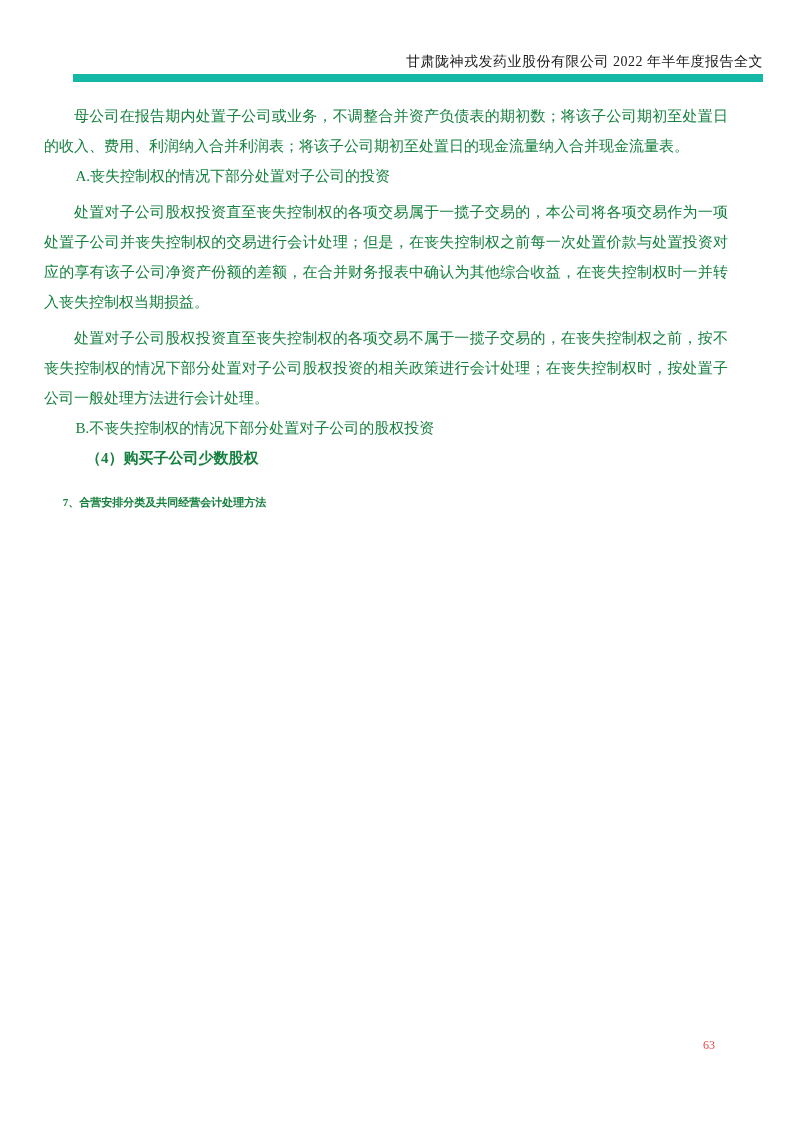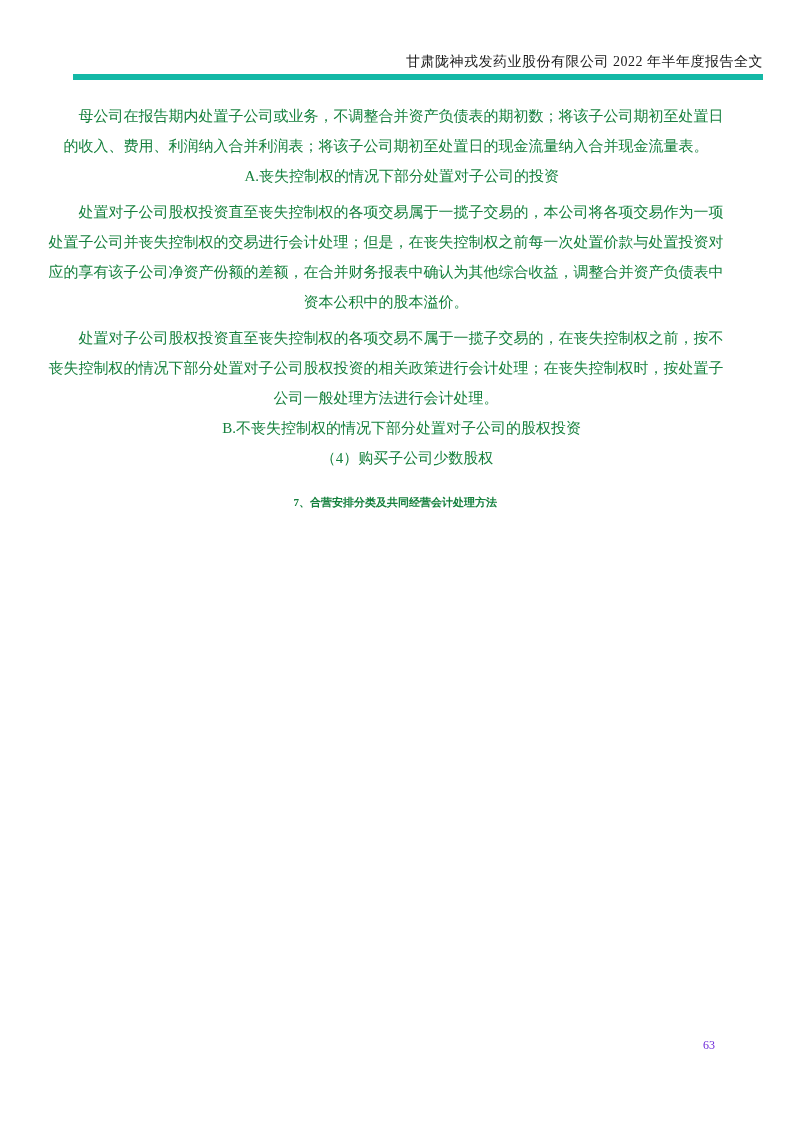--- a/index.html
+++ b/index.html
@@ -15,71 +15,71 @@
   .page-header {
     position: absolute;
     top: 53px;
     left: 73px;
     right: 30px;
     text-align: right;
     font-size: 14px;
     line-height: 17px;
     color: #1a1a1a;
     padding-bottom: 4px;
-    border-bottom: 6px solid #14b8a6;
+    border-bottom: 8px solid #14b8a6;
     letter-spacing: 0.5px;
   }
   .doc-body {
     position: absolute;
     top: 101px;
     left: 44px;
     width: 684px;
     font-size: 15px;
     line-height: 30px;
     text-align: justify;
     text-justify: inter-ideograph;
     color: #15803d;
   }
-  .doc-body p { margin: 0; text-align: center; }
+  .doc-body p { margin: 0; }
   .b-p     { text-indent: 2em; }
   .b-label { text-indent: 2.1em; text-align: left; }
-  .b-plabel{ text-indent: 2.8em; text-align: left; }
+  .b-plabel{ text-indent: 2.8em; text-align: left; font-weight: bold; }
   .b-h {
     font-weight: bold;
     font-size: 11px;
     text-indent: 1.7em;
     text-align: left;
     margin: 14px 0 13px 0 !important;
     font-family: Liberation Serif, serif;
   }
   .mt6 { margin-top: 6px !important; }
   .page-footer {
     position: absolute;
     top: 1038px;
     left: 0;
     right: 78px;
     text-align: right;
     font-size: 12px;
     line-height: 15px;
-    color: #6d28d9;
+    color: #ef4444;
   }
 </style>
 </head>
 <body>
 
 <div class="page">
 
   <div class="page-header">
     <span>甘肃陇神戎发药业股份有限公司 2022 年半年度报告全文</span>
   </div>
 
   <div class="doc-body">
     <p class="b-p">母公司在报告期内处置子公司或业务，不调整合并资产负债表的期初数；将该子公司期初至处置日的收入、费用、利润纳入合并利润表；将该子公司期初至处置日的现金流量纳入合并现金流量表。</p>
     <p class="b-label">A.丧失控制权的情况下部分处置对子公司的投资</p>
-    <p class="b-p mt6">处置对子公司股权投资直至丧失控制权的各项交易属于一揽子交易的，本公司将各项交易作为一项处置子公司并丧失控制权的交易进行会计处理；但是，在丧失控制权之前每一次处置价款与处置投资对应的享有该子公司净资产份额的差额，在合并财务报表中确认为其他综合收益，调整合并资产负债表中资本公积中的股本溢价。</p>
+    <p class="b-p mt6">处置对子公司股权投资直至丧失控制权的各项交易属于一揽子交易的，本公司将各项交易作为一项处置子公司并丧失控制权的交易进行会计处理；但是，在丧失控制权之前每一次处置价款与处置投资对应的享有该子公司净资产份额的差额，在合并财务报表中确认为其他综合收益，在丧失控制权时一并转入丧失控制权当期损益。</p>
     <p class="b-p mt6">处置对子公司股权投资直至丧失控制权的各项交易不属于一揽子交易的，在丧失控制权之前，按不丧失控制权的情况下部分处置对子公司股权投资的相关政策进行会计处理；在丧失控制权时，按处置子公司一般处理方法进行会计处理。</p>
     <p class="b-label">B.不丧失控制权的情况下部分处置对子公司的股权投资</p>
     <p class="b-plabel">（4）购买子公司少数股权</p>
     <p class="b-h">7、合营安排分类及共同经营会计处理方法</p>
   </div>
 
   <div class="page-footer">
     <span>63</span>
   </div>
 

